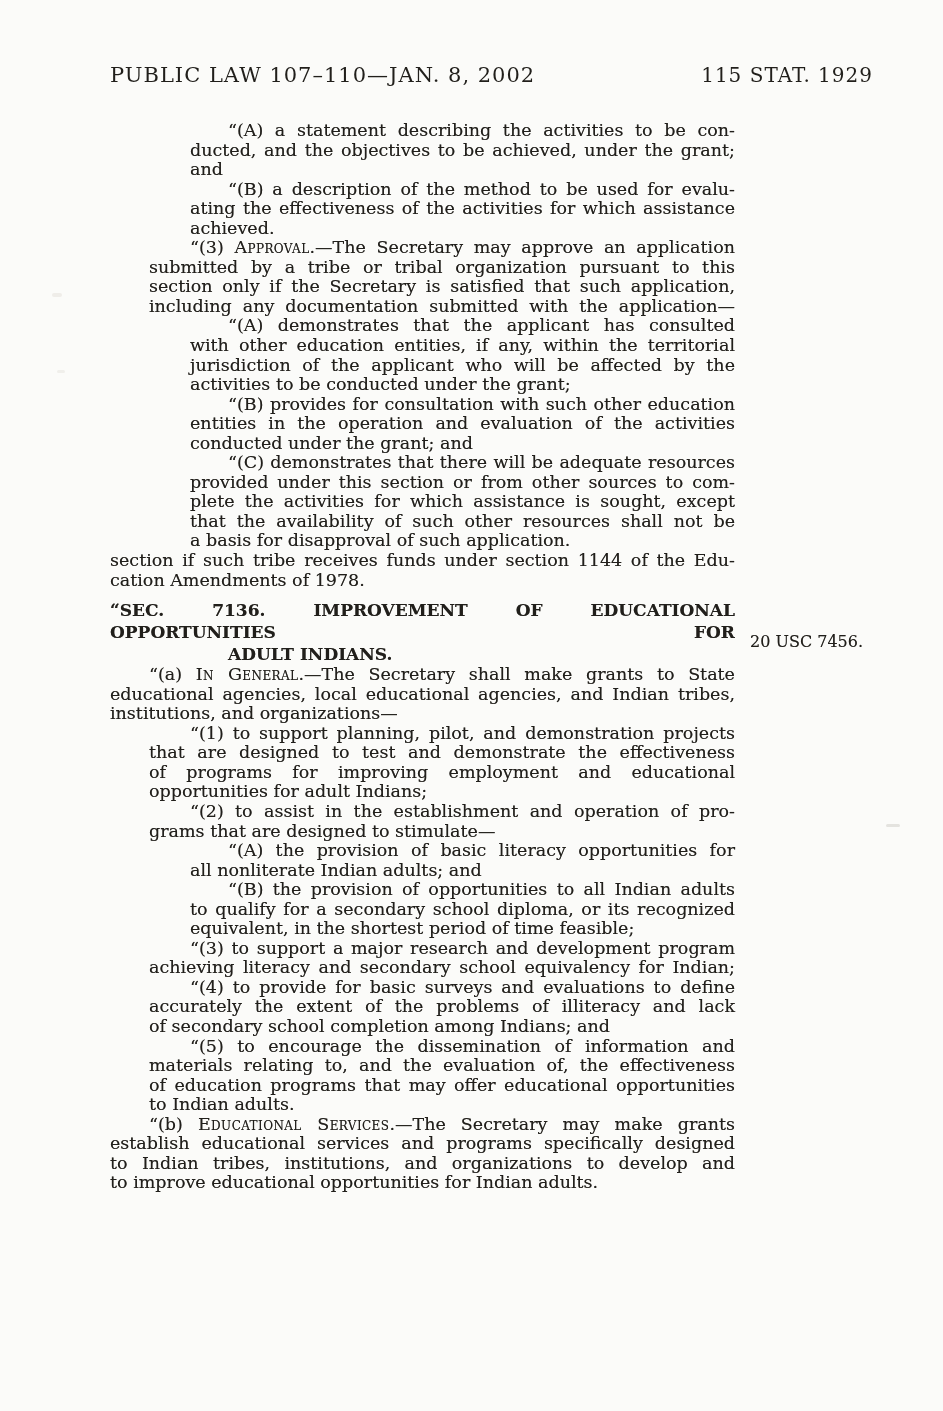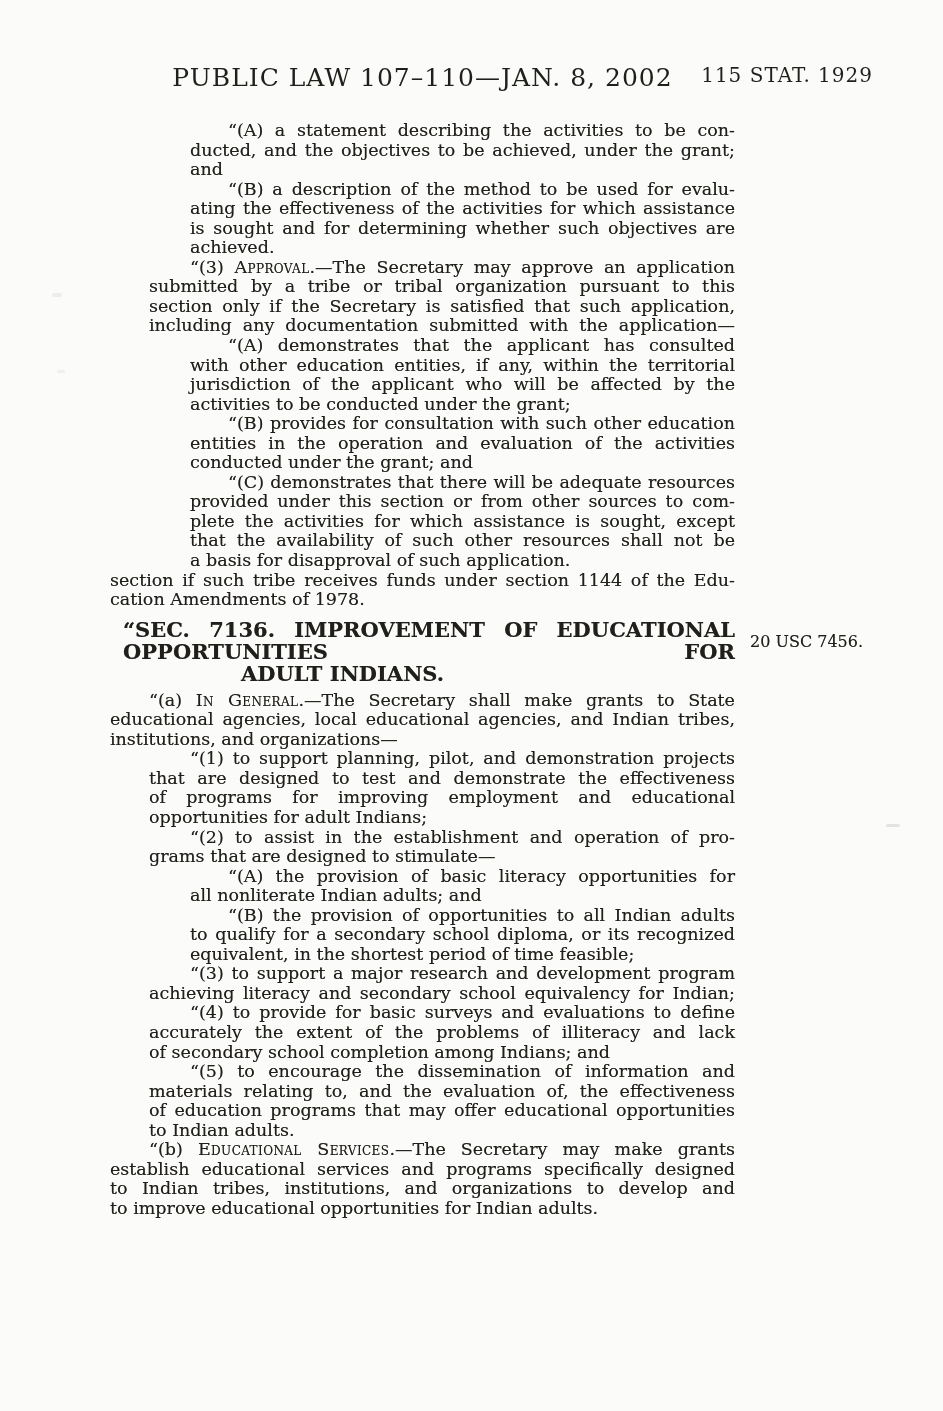--- a/index.html
+++ b/index.html
@@ -8,21 +8,21 @@
     background:#fbfbf9;
     font-family:"DejaVu Serif","Liberation Serif",serif;
     color:#211f1b;
     overflow:hidden;
     position:relative;
   }
   .page{position:absolute;inset:0;}
   
   .hdr-law{
     position:absolute;top:63px;left:110px;width:625px;
-    text-align:center;font-size:25px;letter-spacing:1px;
+    text-align:left;font-size:21px;letter-spacing:1px;
     white-space:nowrap;
   }
   .hdr-stat{
     position:absolute;top:63px;right:70px;
     font-size:20px;letter-spacing:1px;white-space:nowrap;
   }
   
   .col{
     position:absolute;left:110px;top:121px;width:625px;
     font-size:17.5px;line-height:19.55px;
@@ -31,25 +31,25 @@
   .ln{text-align:justify;text-align-last:left;}
   .ln.jf{text-align-last:justify;}
   .i0{padding-left:0;}
   .i1{padding-left:39px;}
   .i2{padding-left:80px;}
   .i3{padding-left:118px;}
   .sc{font-variant:small-caps;letter-spacing:.4px;}
   
   .heading{
     margin-top:9px;
-    font-weight:bold;font-size:21px;line-height:22px;margin-left:13px;
+    font-weight:bold;font-size:17px;line-height:22px;
   }
   .heading .h1{text-align:justify;text-align-last:justify;}
   .heading .h2{padding-left:118px;}
-  .body2{margin-top:6px;}
+  .body2{}
   
   .usc-note{
     position:absolute;left:750px;top:632px;
     font-size:16px;white-space:nowrap;
     text-shadow:0 0 .4px rgba(33,31,27,.5);
   }
   
   .smudge{position:absolute;border-radius:2px;}
   .sm1{left:886px;top:824px;width:14px;height:3px;background:#e4e3df;}
   .sm2{left:52px;top:293px;width:10px;height:4px;background:#efede9;}
@@ -63,21 +63,20 @@
   <div class="hdr-law">PUBLIC LAW 107–110—JAN. 8, 2002</div>
   <div class="hdr-stat">115 STAT. 1929</div>
 
   <div class="col">
     <div>
         <div class="ln i3 jf"><span>“(A) a statement describing the activities to be con-</span></div>
         <div class="ln i2 jf"><span>ducted, and the objectives to be achieved, under the grant;</span></div>
         <div class="ln i2"><span>and</span></div>
         <div class="ln i3 jf"><span>“(B) a description of the method to be used for evalu-</span></div>
         <div class="ln i2 jf"><span>ating the effectiveness of the activities for which assistance</span></div>
-        <div class="ln i2 jf"><span>is sought and for determining whether such objectives are</span></div>
         <div class="ln i2"><span>achieved.</span></div>
         <div class="ln i2 jf"><span>“(3) </span><span class="sc">Approval</span><span>.—The Secretary may approve an application</span></div>
         <div class="ln i1 jf"><span>submitted by a tribe or tribal organization pursuant to this</span></div>
         <div class="ln i1 jf"><span>section only if the Secretary is satisfied that such application,</span></div>
         <div class="ln i1 jf"><span>including any documentation submitted with the application—</span></div>
         <div class="ln i3 jf"><span>“(A) demonstrates that the applicant has consulted</span></div>
         <div class="ln i2 jf"><span>with other education entities, if any, within the territorial</span></div>
         <div class="ln i2 jf"><span>jurisdiction of the applicant who will be affected by the</span></div>
         <div class="ln i2"><span>activities to be conducted under the grant;</span></div>
         <div class="ln i3 jf"><span>“(B) provides for consultation with such other education</span></div>

